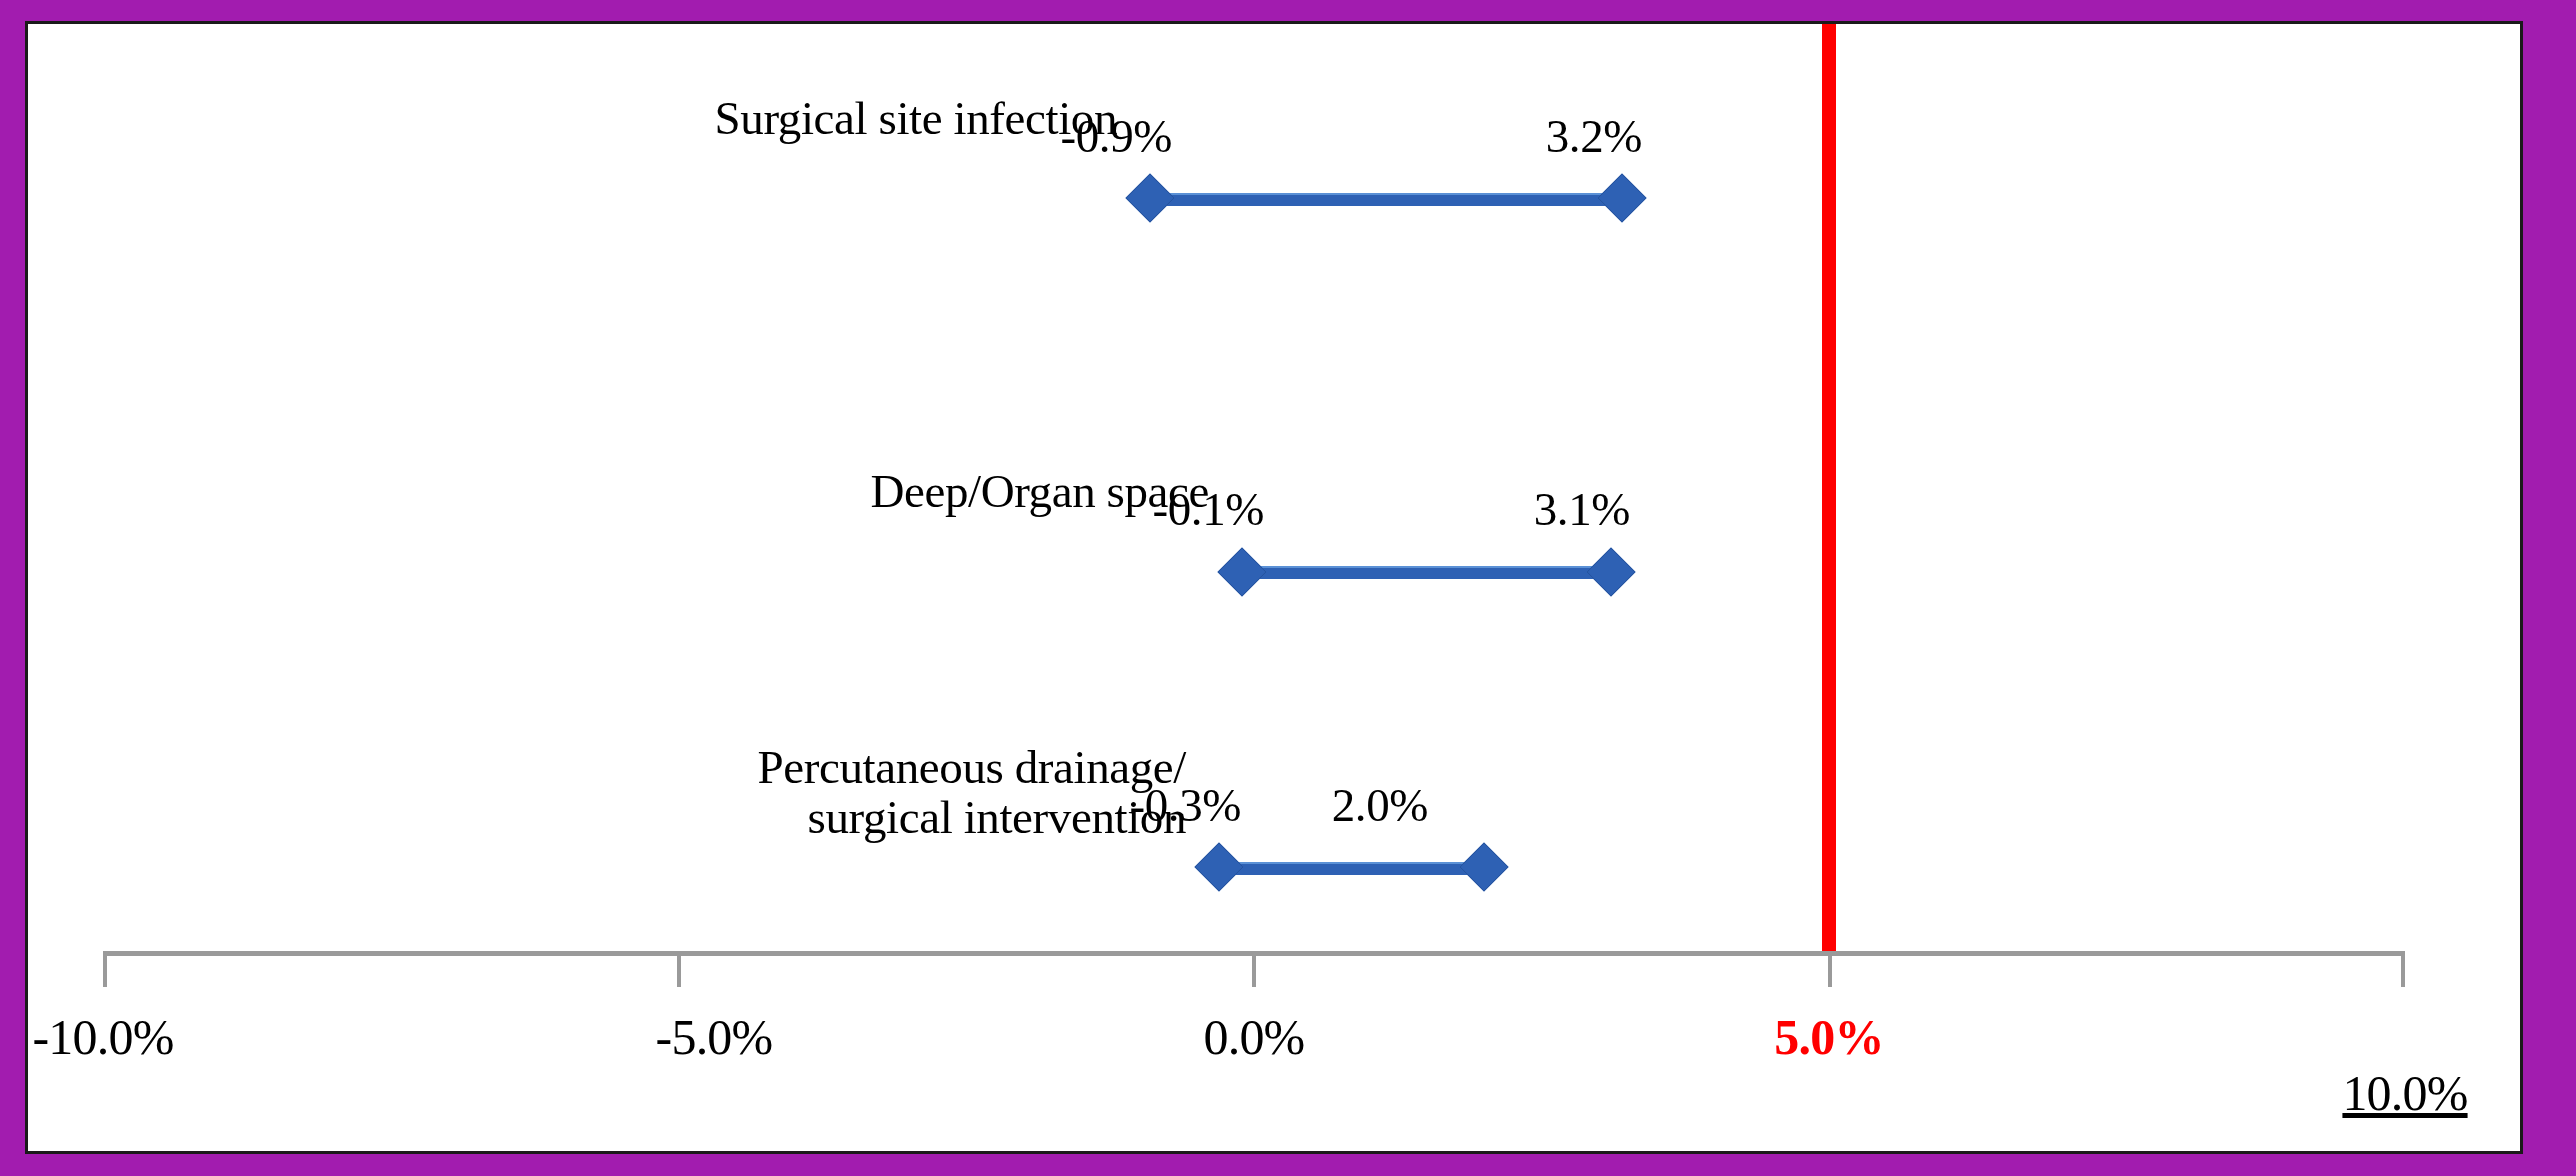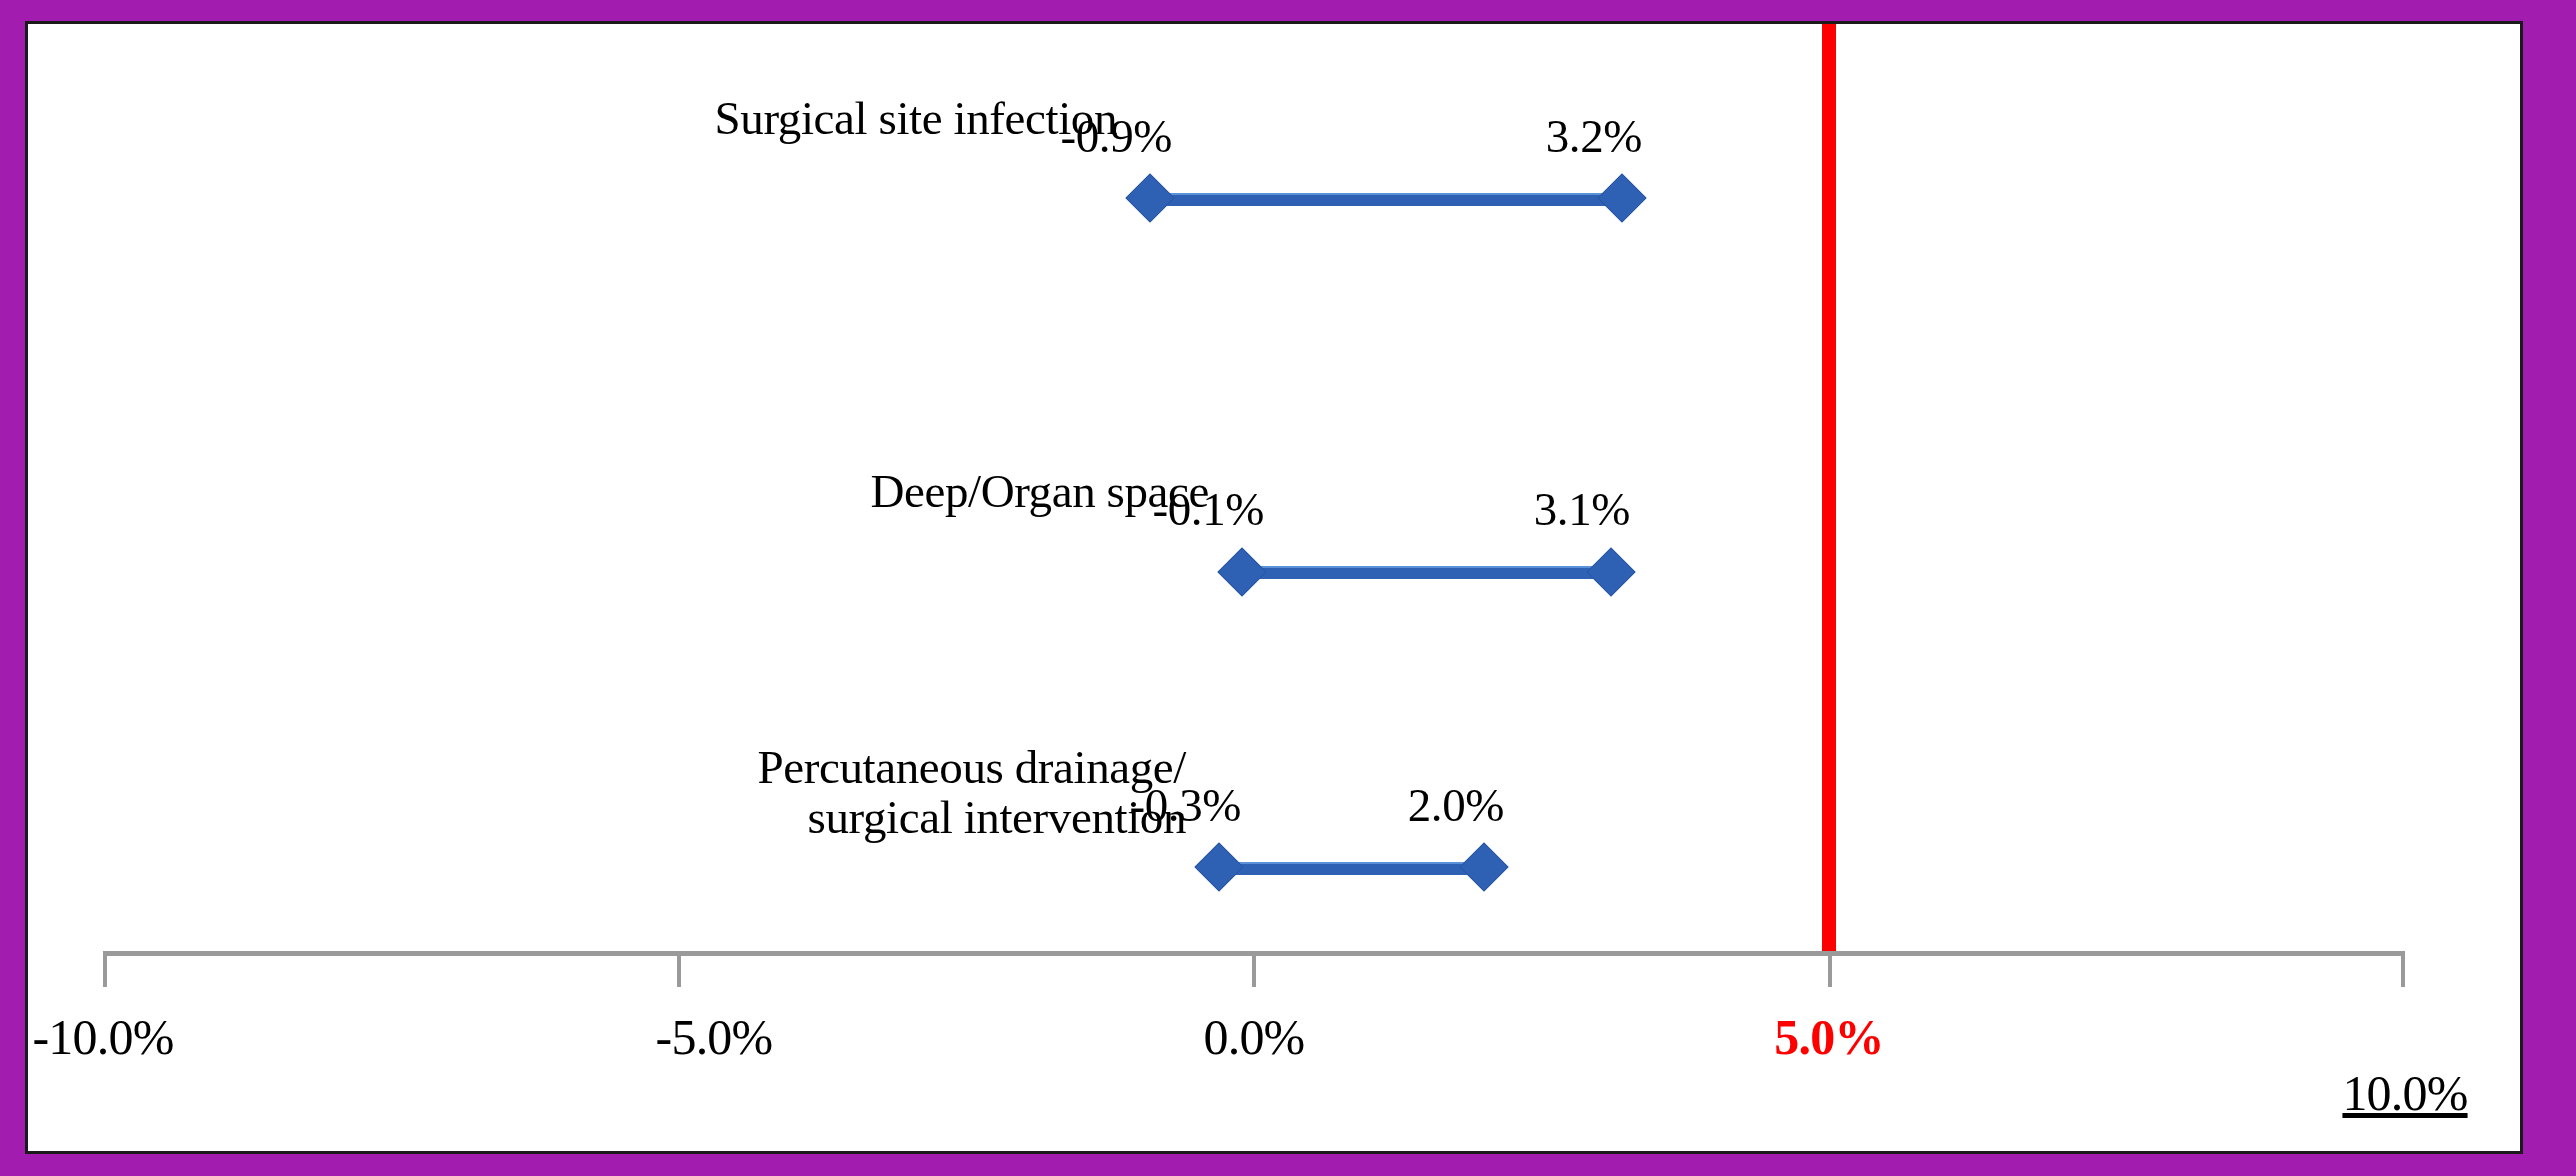--- a/index.html
+++ b/index.html
@@ -100,21 +100,21 @@
         <div class="value-label" style="left: 1602px; top: 458px; transform: translateX(-100%); text-align: right;">3.1%</div>
       </div>
 
       <div class="row" id="row-2">
         <div class="cat-label" style="top: 706px; right: 1334px; width: 1136px; margin-top: 13px;">Percutaneous drainage/
 surgical intervention</div>
         <div class="range-line" style="left: 1191px; top: 838px; width: 265px; background: rgb(46, 97, 180);"></div>
         <div class="marker" style="left: 1191px; top: 843px; background: rgb(46, 97, 180);"></div>
         <div class="marker" style="left: 1456px; top: 843px; background: rgb(46, 97, 180);"></div>
         <div class="value-label" style="left: 1213px; top: 754px; transform: translateX(-100%);">-0.3%</div>
-        <div class="value-label" style="left: 1476px; top: 754px; transform: translateX(-100%);">2.0%</div>
+        <div class="value-label" style="left: 1400px; top: 754px; transform: translateX(-100%);">2.0%</div>
       </div>
 
       <div id="x-axis" style="left: 75px; top: 927px; width: 2302px;"></div>
       <div id="x-ticks">
           <div class="tick" style="left: 75px; top: 927px; height: 36px;"></div>
           <div class="tick" style="left: 649px; top: 927px; height: 36px;"></div>
           <div class="tick" style="left: 1224px; top: 927px; height: 36px;"></div>
           <div class="tick" style="left: 1800px; top: 927px; height: 36px;"></div>
           <div class="tick" style="left: 2373px; top: 927px; height: 36px;"></div>
         </div>

